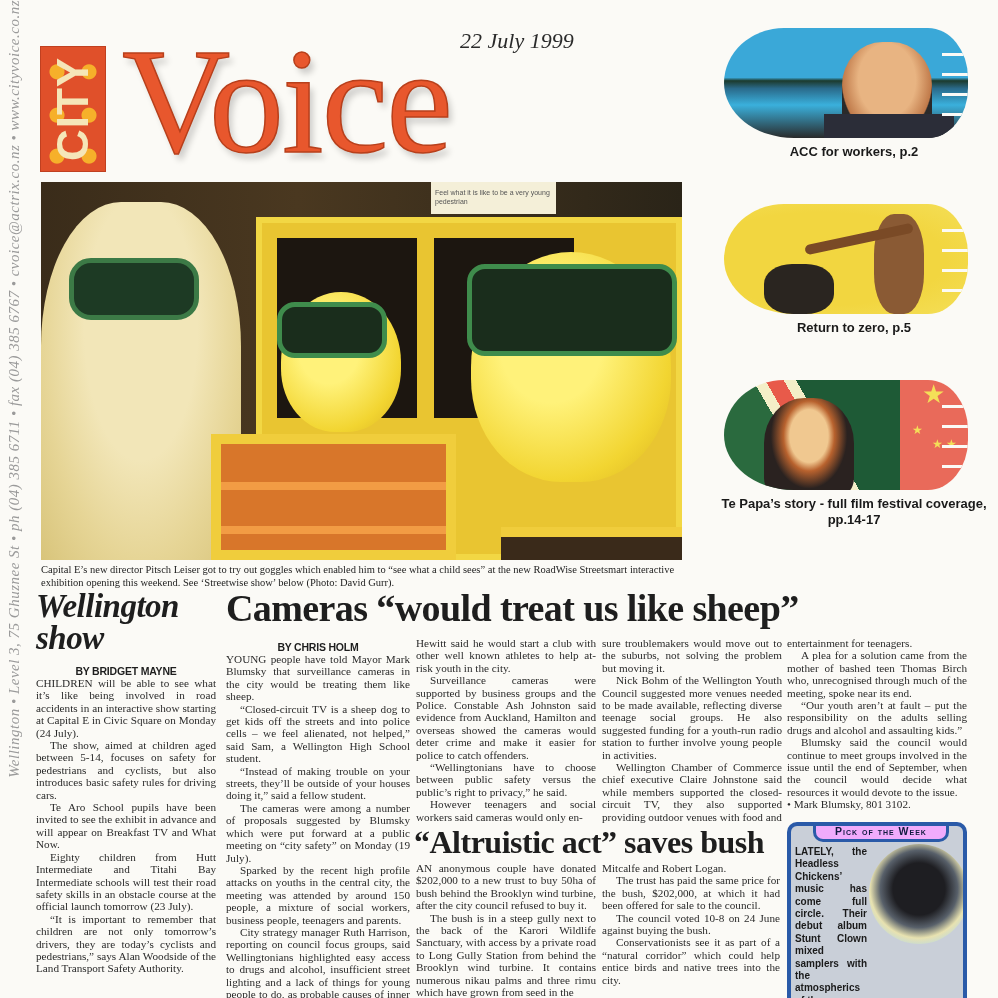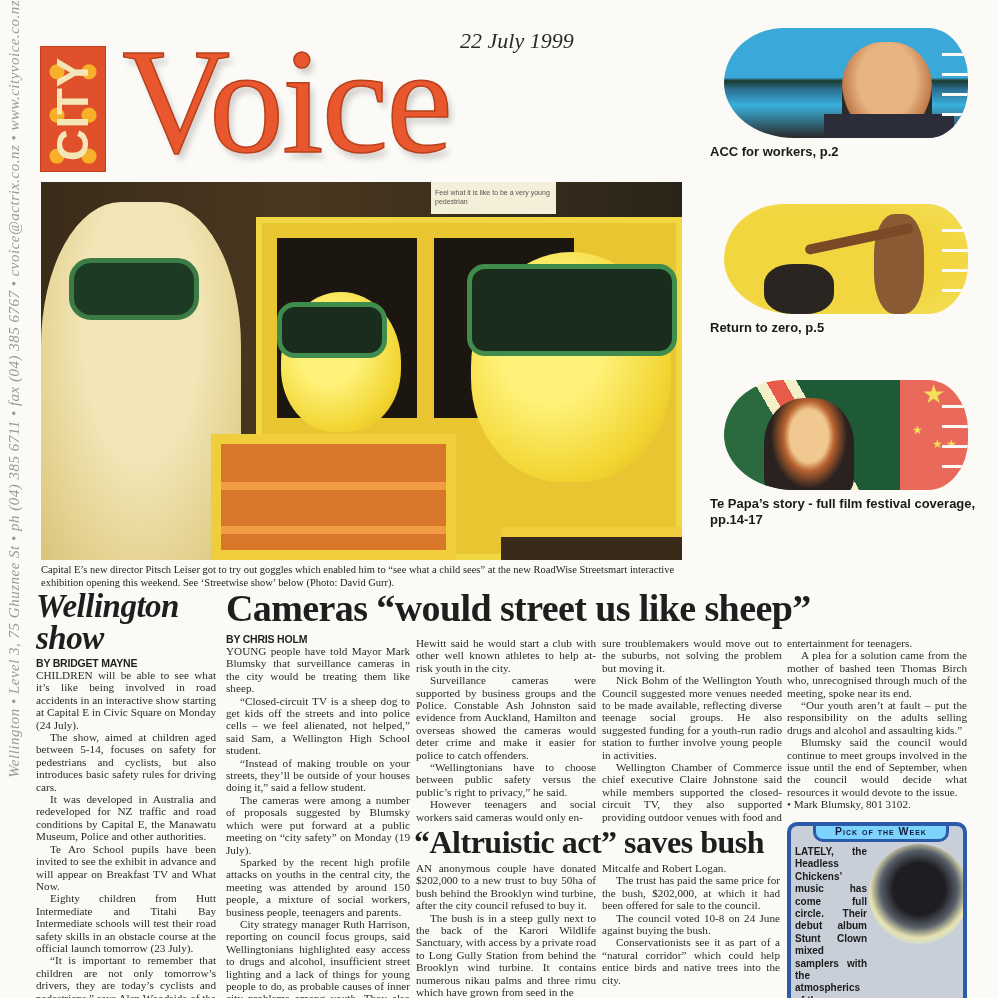--- a/index.html
+++ b/index.html
@@ -110,21 +110,21 @@
   .teaser .foot {
     position: relative; margin-left: 24px; width: 244px; height: 110px;
     border-radius: 60px 40px 40px 70px / 55px 50px 50px 55px;
     overflow: hidden;
   }
   .teaser .foot .toes {
     position: absolute; right: -4px; top: 8px; width: 30px; height: 96px;
     background: repeating-linear-gradient(180deg, transparent 0 17px, #fbfaf6 17px 20px);
   }
   .teaser .label {
-    text-align: left; font-family: "Liberation Sans", sans-serif; font-weight: bold;
+    text-align: center; font-family: "Liberation Sans", sans-serif; font-weight: bold;
     font-size: 13px; line-height: 16px; color: #1a1a1a; margin-top: 6px; padding-left: 10px;
   }
   .teaser-1 { top: 28px; }
   .teaser-1 .foot { background: linear-gradient(180deg, #3aa8d8 0 45%, #1c3a2c 48%, #2a6a8a 55%, #3ab0dc 70%, #2a2a2a 100%); }
   .teaser-1 .face {
     position: absolute; left: 118px; top: 14px; width: 90px; height: 96px;
     background: radial-gradient(ellipse at 50% 40%, #e8b482 0 45%, #c07a4a 70%, #2a2a2a 72%);
     border-radius: 45% 45% 10% 10%;
   }
   .teaser-1 .suit { position: absolute; left: 100px; top: 86px; width: 130px; height: 30px; background: #2b2d38; }
@@ -152,21 +152,21 @@
     border-radius: 45% 45% 20% 20%;
   }
 
   .story-streetwise { position: absolute; left: 36px; top: 590px; width: 180px; }
   .head-italic {
     font-family: "Liberation Serif", serif; font-style: italic; font-weight: bold;
     font-size: 33px; line-height: 32px; color: #1e1e1e; letter-spacing: -0.5px;
   }
   .byline {
     font-family: "Liberation Sans", sans-serif; font-weight: bold; font-size: 10.5px;
-    letter-spacing: -0.2px; color: #1e1e1e; margin-top: 3px; line-height: 12px;
+    letter-spacing: -0.2px; color: #1e1e1e; margin-top: 11px; line-height: 12px; text-align: center;
   }
   .body-text p {
     font-family: "Liberation Serif", serif; font-size: 11.2px; line-height: 12.4px;
     text-align: justify; color: #2a2a2a; text-indent: 14px; hyphens: auto;
   }
   .body-text p.first { text-indent: 0; }
 
   .story-cameras-head {
     position: absolute; left: 226px; top: 587px; white-space: nowrap;
     font-family: "Liberation Serif", serif; font-weight: bold; font-size: 38px; line-height: 42px;
@@ -186,21 +186,21 @@
   .col-b1 { left: 416px; top: 862px; width: 180px; }
   .col-b2 { left: 602px; top: 862px; width: 178px; }
 
   .pick-box {
     position: absolute; left: 787px; top: 822px; width: 180px; height: 176px;
     background: #c9cfd8; border: 4px solid #2a5aa8; border-radius: 10px 10px 0 0;
     border-bottom: none; overflow: hidden;
   }
   .pick-tab {
     position: absolute; left: 22px; top: -2px; width: 136px; height: 18px;
-    background: #7dd3fc; border: 3px solid #2a5aa8; border-top: none; border-radius: 0 0 10px 10px;
+    background: #f0abfc; border: 3px solid #2a5aa8; border-top: none; border-radius: 0 0 10px 10px;
     text-align: center; font-family: "Liberation Sans", sans-serif; font-weight: bold;
     font-size: 10.5px; line-height: 15px; letter-spacing: 1px; color: #101a40;
     font-variant: small-caps;
   }
   .pick-photo {
     position: absolute; left: 78px; top: 18px; width: 100px; height: 100px; border-radius: 50%;
     background: radial-gradient(circle at 50% 45%, #1e1e22 0 35%, #58606a 52%, #e8e2b0 66%, #bcd8e0 80%, #f4f0d0 100%);
   }
   .pick-text {
     position: absolute; left: 4px; top: 20px; width: 170px;
@@ -270,27 +270,26 @@
     <div class="toes"></div>
   </div>
   <div class="label">Te Papa’s story - full film festival coverage, pp.14-17</div>
 </div>
 
 <div class="story-streetwise body-text">
   <div class="head-italic">Wellington show</div>
   <div class="byline">BY BRIDGET MAYNE</div>
   <p class="first">CHILDREN will be able to see what it’s like being involved in road accidents in an interactive show starting at Capital E in Civic Square on Monday (24 July).</p>
   <p>The show, aimed at children aged between 5-14, focuses on safety for pedestrians and cyclists, but also introduces basic safety rules for driving cars.</p>
-  <p>It was developed in Australia and redeveloped for NZ traffic and road conditions by Capital E, the Manawatu Museum, Police and other authorities.</p>
   <p>Te Aro School pupils have been invited to see the exhibit in advance and will appear on Breakfast TV and What Now.</p>
   <p>Eighty children from Hutt Intermediate and Titahi Bay Intermediate schools will test their road safety skills in an obstacle course at the official launch tomorrow (23 July).</p>
   <p>“It is important to remember that children are not only tomorrow’s drivers, they are today’s cyclists and pedestrians,” says Alan Woodside of the Land Transport Safety Authority.</p>
 </div>
 
-<div class="story-cameras-head">Cameras “would street us like sheep”</div>
+<div class="story-cameras-head">Cameras “would treat us like sheep”</div>
 
 <div class="col col-1 body-text">
   <div class="byline">BY CHRIS HOLM</div>
   <p class="first">YOUNG people have told Mayor Mark Blumsky that surveillance cameras in the city would be treating them like sheep.</p>
   <p>“Closed-circuit TV is a sheep dog to get kids off the streets and into police cells – we feel alienated, not helped,” said Sam, a Wellington High School student.</p>
   <p>“Instead of making trouble on your streets, they’ll be outside of your houses doing it,” said a fellow student.</p>
   <p>The cameras were among a number of proposals suggested by Blumsky which were put forward at a public meeting on “city safety” on Monday (19 July).</p>
   <p>Sparked by the recent high profile attacks on youths in the central city, the meeting was attended by around 150 people, a mixture of social workers, business people, teenagers and parents.</p>
   <p>City strategy manager Ruth Harrison, reporting on council focus groups, said Wellingtonians highlighted easy access to drugs and alcohol, insufficient street lighting and a lack of things for young people to do, as probable causes of inner city problems among youth. They also noted the inadequate number of police on the streets as a factor.</p>
 </div>

